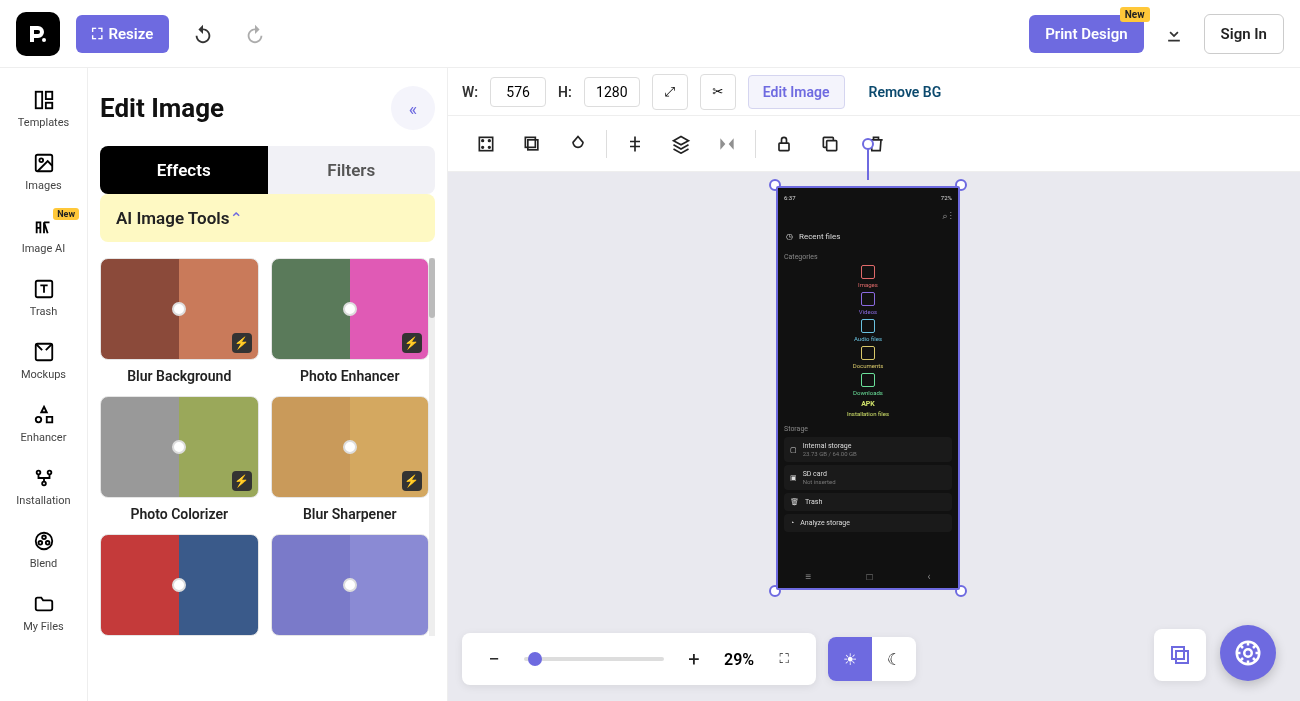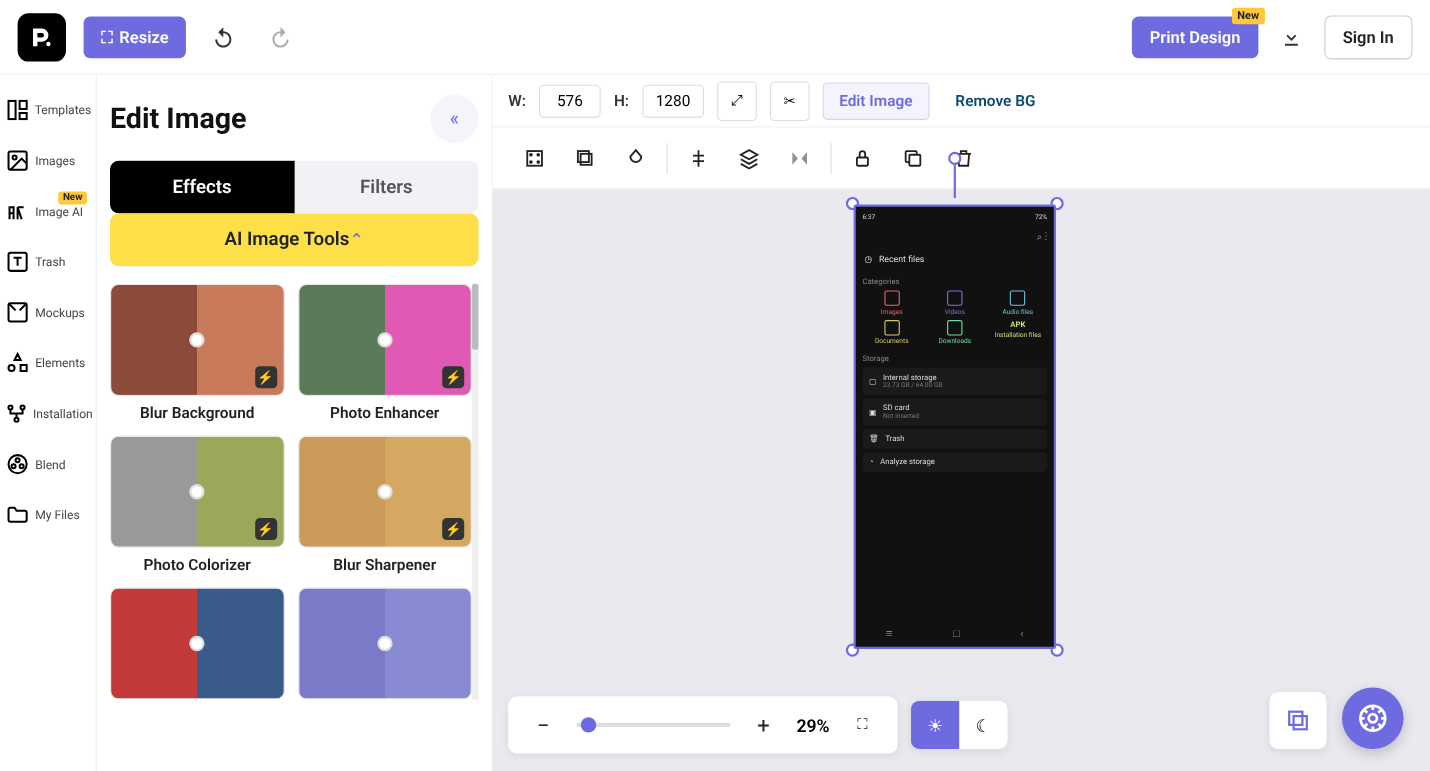--- a/index.html
+++ b/index.html
@@ -9,33 +9,33 @@
 .logo{width:44px;height:44px;background:#000;border-radius:10px;display:flex;align-items:center;justify-content:center}
 .logo svg{width:24px;height:24px}
 .btn{border:none;border-radius:6px;padding:10px 16px;font-size:15px;font-weight:600;cursor:pointer;display:inline-flex;align-items:center;gap:6px}
 .btn-primary{background:#6e6ae0;color:#fff}
 .btn-outline{background:#fff;border:1.5px solid #ccc;color:#222}
 .icon-btn{width:36px;height:36px;border:none;background:transparent;display:inline-flex;align-items:center;justify-content:center;cursor:pointer;color:#333}
 .top-right{display:flex;align-items:center;gap:12px;position:relative}
 .badge-new{position:absolute;top:-8px;right:-6px;background:#ffc83a;color:#222;font-size:10px;font-weight:700;padding:2px 5px;border-radius:3px}
 .main{display:flex;height:633px}
 .sidebar{width:88px;background:#fff;border-right:1px solid #eee;display:flex;flex-direction:column;align-items:center;padding-top:12px;gap:6px}
-.side-item{display:flex;flex-direction:row;align-items:center;gap:4px;padding:8px 4px;width:100%;cursor:pointer;position:relative}
+.side-item{display:flex;flex-direction:column;align-items:center;gap:4px;padding:8px 4px;width:100%;cursor:pointer;position:relative}
 .side-item .lbl{font-size:11px;color:#444}
 .side-icon{width:24px;height:24px;display:flex;align-items:center;justify-content:center}
 .side-badge{position:absolute;top:2px;right:8px;background:#ffc83a;color:#222;font-size:9px;font-weight:700;padding:1px 4px;border-radius:3px}
 .panel{width:360px;background:#fff;position:relative;padding:18px 12px 0 12px;border-right:1px solid #eee}
 .panel-header{display:flex;align-items:center;justify-content:space-between;margin-bottom:16px}
 .panel-title{font-size:26px;font-weight:700;color:#111}
 .collapse-btn{width:44px;height:44px;border-radius:50%;background:#f4f4fb;display:flex;align-items:center;justify-content:center;cursor:pointer;color:#6e6ae0;font-size:18px}
 .tabs{display:flex;border-radius:8px;overflow:hidden}
 .tab{flex:1;padding:14px 0;text-align:center;font-size:17px;font-weight:600;cursor:pointer}
 .tab.active{background:#000;color:#fff}
 .tab:not(.active){background:#f1f1f6;color:#555}
-.accordion{background:#fde047;border-radius:8px;padding:14px 16px;display:flex;justify-content:center;align-items:center;margin-bottom:16px;cursor:pointer}
+.accordion{background:#fef9c3;border-radius:8px;padding:14px 16px;display:flex;justify-content:flex-start;align-items:center;margin-bottom:16px;cursor:pointer}
 .accordion-title{font-size:17px;font-weight:600;color:#222}
 .tools-grid{display:grid;grid-template-columns:1fr 1fr;gap:12px;overflow-y:auto;max-height:420px;padding-right:6px}
 .tool{display:flex;flex-direction:column;align-items:center;gap:8px;cursor:pointer}
 .tool-img{width:100%;height:102px;border-radius:8px;border:1px solid #e5e5e5;position:relative;overflow:hidden}
 .bolt{position:absolute;bottom:6px;right:6px;width:20px;height:20px;background:#333;border-radius:4px;display:flex;align-items:center;justify-content:center;color:#ffb300;font-size:12px}
 .slider-knob{position:absolute;top:50%;transform:translate(-50%,-50%);width:14px;height:14px;background:#fff;border-radius:50%;border:2px solid #ddd}
 .tool-label{font-size:14px;font-weight:600;color:#222}
 .canvas-area{flex:1;background:#e9e9ef;position:relative}
 .canvas-toolbar{height:48px;background:#fff;display:flex;align-items:center;padding:0 14px;gap:12px;border-bottom:1px solid #eee}
 .wh-label{font-size:14px;color:#333;font-weight:600}
@@ -49,21 +49,21 @@
 .canvas{position:absolute;top:104px;left:0;right:0;bottom:0}
 .phone-wrap{position:absolute;left:328px;top:14px;width:184px;height:404px}
 .phone{width:100%;height:100%;background:#111;border:2px solid #6e6ae0;border-radius:2px;position:relative;color:#ddd;font-size:8px;padding:6px}
 .handle{position:absolute;width:12px;height:12px;background:#fff;border:2px solid #6e6ae0;border-radius:50%}
 .handle.tl{top:-7px;left:-7px}.handle.tr{top:-7px;right:-7px}.handle.bl{bottom:-7px;left:-7px}.handle.br{bottom:-7px;right:-7px}
 .handle.rot{top:-48px;left:50%;transform:translateX(-50%)}
 .rot-line{position:absolute;top:-42px;left:50%;width:2px;height:36px;background:#6e6ae0;transform:translateX(-50%)}
 .phone-status{display:flex;justify-content:space-between;font-size:6px;margin-bottom:10px}
 .phone-row{display:flex;align-items:center;gap:6px;padding:4px 2px}
 .phone-sec{font-size:7px;color:#888;margin:8px 0 4px}
-.cat-grid{display:grid;grid-template-columns:repeat(3,1fr);gap:4px;margin-bottom:6px}
+.cat-grid{display:grid;grid-template-columns:repeat(1,1fr);gap:4px;margin-bottom:6px}
 .cat{display:flex;flex-direction:column;align-items:center;gap:2px;font-size:6px}
 .cat-icon{width:14px;height:14px;border:1px solid currentColor;border-radius:2px}
 .storage-item{background:#1a1a1a;border-radius:4px;padding:5px 6px;margin-bottom:3px;font-size:7px;display:flex;gap:6px;align-items:center}
 .bottom-controls{position:absolute;bottom:16px;left:14px;display:flex;align-items:center;gap:12px}
 .zoom-bar{background:#fff;border-radius:8px;padding:8px 14px;display:flex;align-items:center;gap:12px;box-shadow:0 2px 8px rgba(0,0,0,.08)}
 .zoom-track{width:140px;height:4px;background:#ddd;border-radius:2px;position:relative}
 .zoom-thumb{position:absolute;left:8%;top:50%;transform:translate(-50%,-50%);width:14px;height:14px;background:#6e6ae0;border-radius:50%}
 .theme-toggle{display:flex;background:#fff;border-radius:8px;overflow:hidden;box-shadow:0 2px 8px rgba(0,0,0,.08)}
 .theme-btn{width:44px;height:44px;display:flex;align-items:center;justify-content:center;cursor:pointer}
 .theme-btn.active{background:#6e6ae0;color:#fff}
@@ -165,21 +165,21 @@
           </svg>
         </span>
       <span class="lbl">Mockups</span>
     </div>
     <div class="side-item">
       <span class="side-icon">
           <svg width="22" height="22" viewBox="0 0 24 24" fill="none" stroke="currentColor" stroke-width="2">
             <path d="M12 3l3 6H9zM6 14a3 3 0 100 6 3 3 0 000-6zM15 14h6v6h-6z"></path>
           </svg>
         </span>
-      <span class="lbl">Elements</span>
+      <span class="lbl">Enhancer</span>
     </div>
     <div class="side-item">
       <span class="side-icon">
           <svg width="22" height="22" viewBox="0 0 24 24" fill="none" stroke="currentColor" stroke-width="2">
             <circle cx="6" cy="6" r="2"></circle>
             <circle cx="18" cy="6" r="2"></circle>
             <circle cx="12" cy="18" r="2"></circle>
             <path d="M6 8v4h12V8M12 12v4"></path>
           </svg>
         </span>

